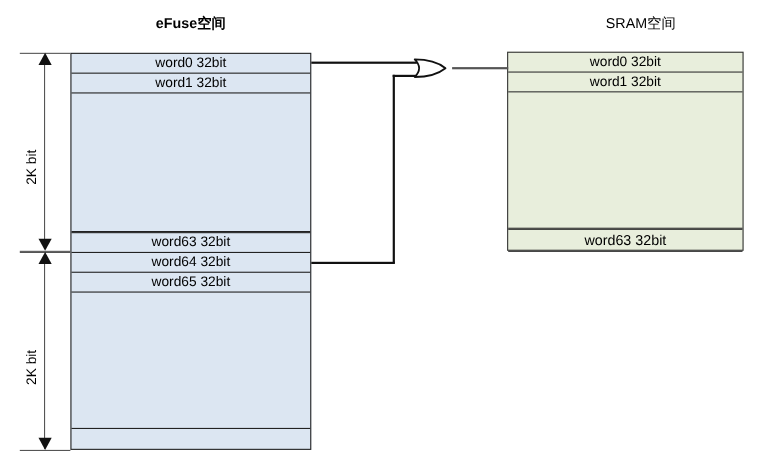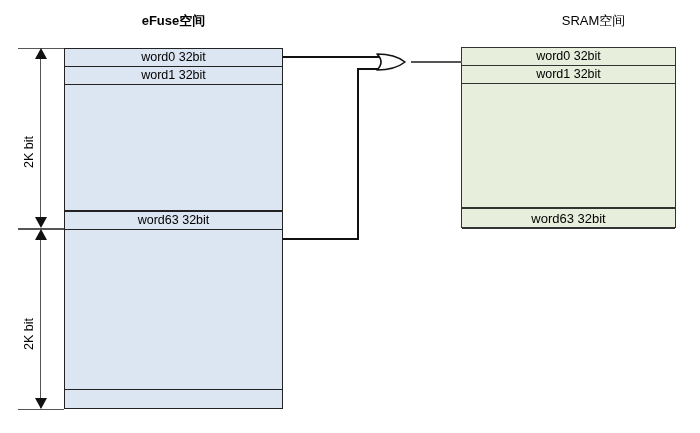--- a/index.html
+++ b/index.html
@@ -15,21 +15,21 @@
   .title{
     position:absolute;
     font-size:13px;
     font-weight:bold;
     color:#000;
     text-align:center;
     white-space:nowrap;
     letter-spacing:0px;
   }
   #efuse-title{left:64px;top:12px;width:219px;}
-  #sram-title{left:486px;top:12px;width:215px;font-weight:normal;}
+  #sram-title{left:475px;top:12px;width:215px;font-weight:normal;}
 
   .memblock{
     position:absolute;
     box-sizing:border-box;
     border:1.4px solid #000;
   }
   #efuse-block{
     left:64px;top:48px;width:219px;height:361px;
     background:#dce6f2;
     border-color:#222;
@@ -122,21 +122,23 @@
   <div class="memblock" id="efuse-block">
 
     <div class="wordrow" id="ef-w0">word0 32bit</div>
 
     <div class="wordrow" id="ef-w1">word1 32bit</div>
 
     <div class="wordrow" id="ef-fill1"></div>
 
     <div class="wordrow" id="ef-w63">word63 32bit</div>
 
+    <div class="wordrow" id="ef-w64">word64 32bit</div>
 
+    <div class="wordrow" id="ef-w65">word65 32bit</div>
 
     <div class="wordrow" id="ef-fill2"></div>
 
   </div>
 
   <div class="memblock" id="sram-block">
 
     <div class="wordrow" id="sr-w0">word0 32bit</div>
 
     <div class="wordrow" id="sr-w1">word1 32bit</div>

